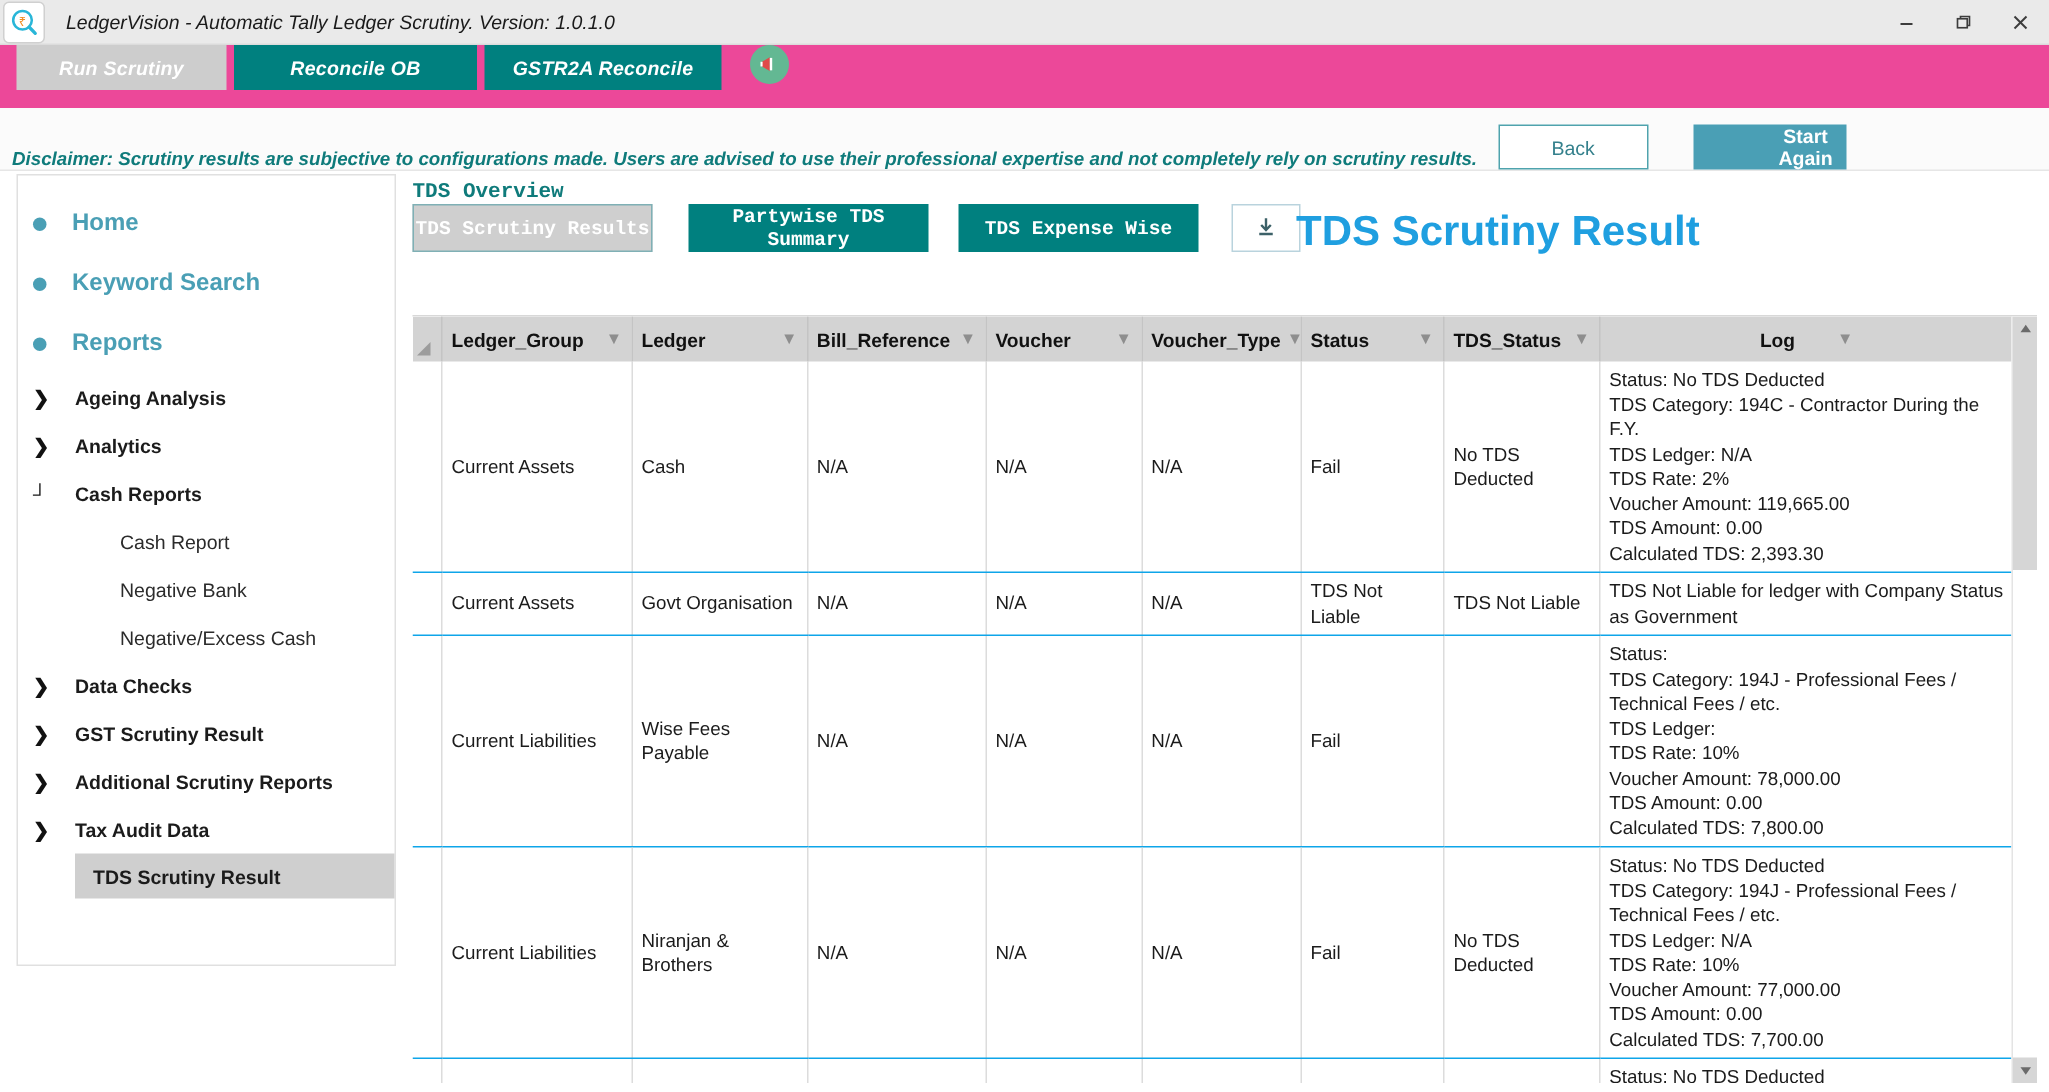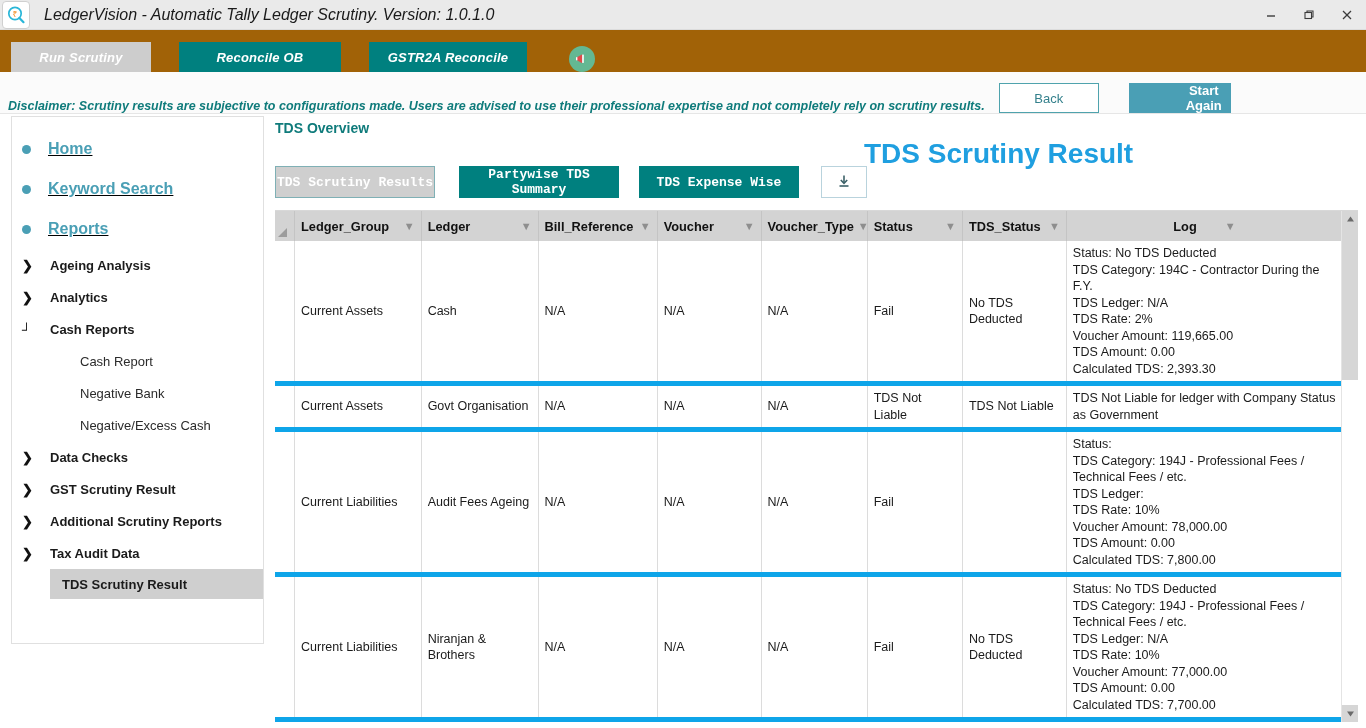--- a/index.html
+++ b/index.html
@@ -22,42 +22,42 @@
   .app-logo {
     width: 28px; height: 28px; margin-left: 2px;
     background: #ffffff;
     border: 1px solid #d0d0d0;
     border-radius: 4px;
     display: flex; align-items: center; justify-content: center;
     flex: 0 0 auto;
   }
   .title-text {
     margin-left: 14px;
-    font-size: 16px;
+    font-size: 13px;
     font-style: italic;
     color: #1a1a1a;
     white-space: nowrap;
   }
   .win-controls {
     position: absolute; right: 0; top: 0; height: 30px;
     display: flex; align-items: center;
   }
   .win-btn {
     width: 38px; height: 30px;
     display: flex; align-items: center; justify-content: center;
     color: #4a4a4a; font-size: 13px;
   }
 
   
   .navbar {
     height: 42px; width: 100%;
-    background: #a16207;
-    display: flex; align-items: flex-end;
+    background: #ec4899;
+    display: flex; align-items: flex-start;
     padding: 0 0 0 11px;
-    gap: 28px;
+    gap: 5px;
   }
   .nav-btn {
     height: 30px;
     min-width: 140px;
     border: none;
     color: #ffffff;
     font-size: 13px;
     font-weight: bold;
     font-style: italic;
     font-family: "Liberation Sans", sans-serif;
@@ -126,21 +126,20 @@
     border: 1px solid #e0e0e0;
     background: #ffffff;
     padding-top: 12px;
     flex: 0 0 auto;
     overflow: hidden;
   }
   .side-top-item {
     display: flex; align-items: center;
     height: 40px; padding-left: 10px;
     cursor: pointer;
-    text-decoration: underline;
   }
   .bullet {
     width: 9px; height: 9px; border-radius: 50%;
     background: #4a9fb5; margin-right: 17px; flex: 0 0 auto;
   }
   .side-top-label {
     color: #4a9fb5; font-size: 16px; font-weight: bold;
   }
   .side-node {
     display: flex; align-items: center;
@@ -167,21 +166,22 @@
     cursor: pointer;
   }
 
   
   .main {
     flex: 1 1 auto; position: relative;
     padding-left: 11px; padding-top: 6px;
   }
   .overview-label {
     font-size: 14px; font-weight: bold; color: #0f7b7b;
-    margin-bottom: 30px;
+    margin-bottom: 0;
+    font-family: Liberation Mono, monospace;
   }
   .tabs-row { display: flex; align-items: center; height: 32px; }
   .tab-btn {
     height: 32px; border: none; cursor: pointer;
     color: #ffffff; font-size: 13px; font-weight: bold;
     font-family: Liberation Mono, monospace;
     background: #00807f;
     display: flex; align-items: center; justify-content: center;
   }
   .tab-btn.active {
@@ -235,21 +235,21 @@
   .funnel { color: #8e8e8e; font-size: 11px; flex: 0 0 auto; }
   .corner-cell { width: 18px; background: #d3d3d3; position: relative; }
   .corner-tri {
     position: absolute; left: 3px; bottom: 4px;
     width: 0; height: 0;
     border-left: 9px solid transparent;
     border-bottom: 9px solid #9c9c9c;
   }
   table.grid tbody td {
     border-right: 1px solid #dcdcdc;
-    border-bottom: 5px solid #0ea5e9;
+    border-bottom: 1px solid #0ea5e9;
     padding: 4px 6px;
     vertical-align: middle;
     line-height: 1.32;
     overflow: hidden;
   }
   td.rowhdr { border-right: 1px solid #dcdcdc; background: #ffffff; }
   td.log-cell {
     vertical-align: middle;
     white-space: pre-line;
     line-height: 1.32;
@@ -512,21 +512,21 @@
               <td>N/A</td>
               <td>N/A</td>
               <td>TDS Not Liable</td>
               <td>TDS Not Liable</td>
               <td class="log-cell">TDS Not Liable for ledger with Company Status as Government</td>
             </tr>
 
             <tr style="height:134px">
               <td class="rowhdr"></td>
               <td>Current Liabilities</td>
-              <td>Audit Fees Ageing</td>
+              <td>Wise Fees Payable</td>
               <td>N/A</td>
               <td>N/A</td>
               <td>N/A</td>
               <td>Fail</td>
               <td></td>
               <td class="log-cell">Status:
 TDS Category: 194J - Professional Fees / Technical Fees / etc.
 TDS Ledger:
 TDS Rate: 10%
 Voucher Amount: 78,000.00

